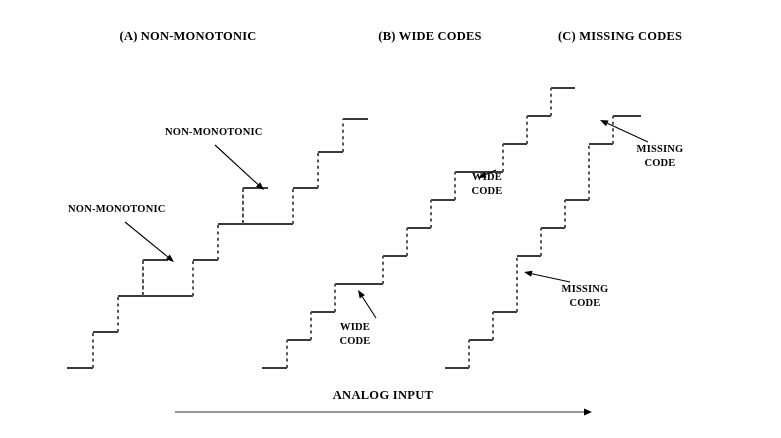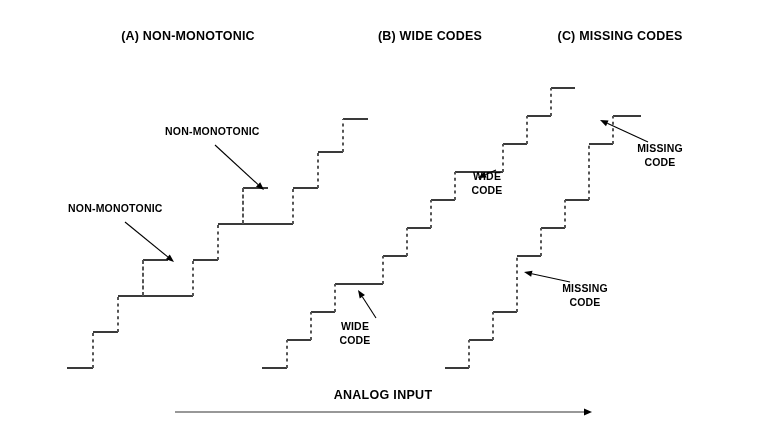--- a/index.html
+++ b/index.html
@@ -9,20 +9,21 @@
   }
   body {
     font-family: "Liberation Sans", sans-serif;
   }
   #figure {
     position: relative;
     width: 781px;
     height: 438px;
     background: #ffffff;
     overflow: hidden;
+    font-family: Liberation Serif, serif;
   }
   #figure-svg {
     position: absolute;
     left: 0;
     top: 0;
     width: 781px;
     height: 438px;
   }
   .panel-title {
     font-size: 12.5px;

